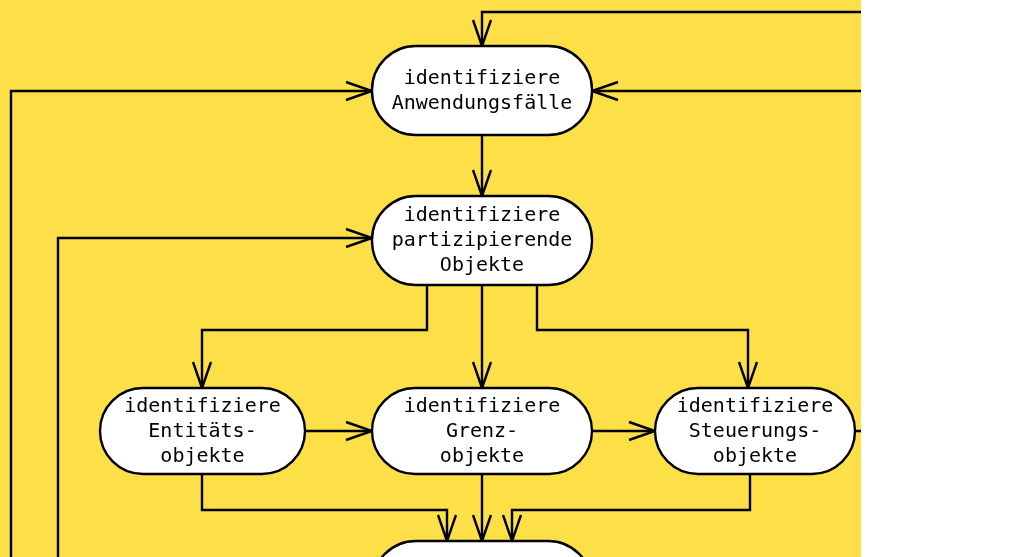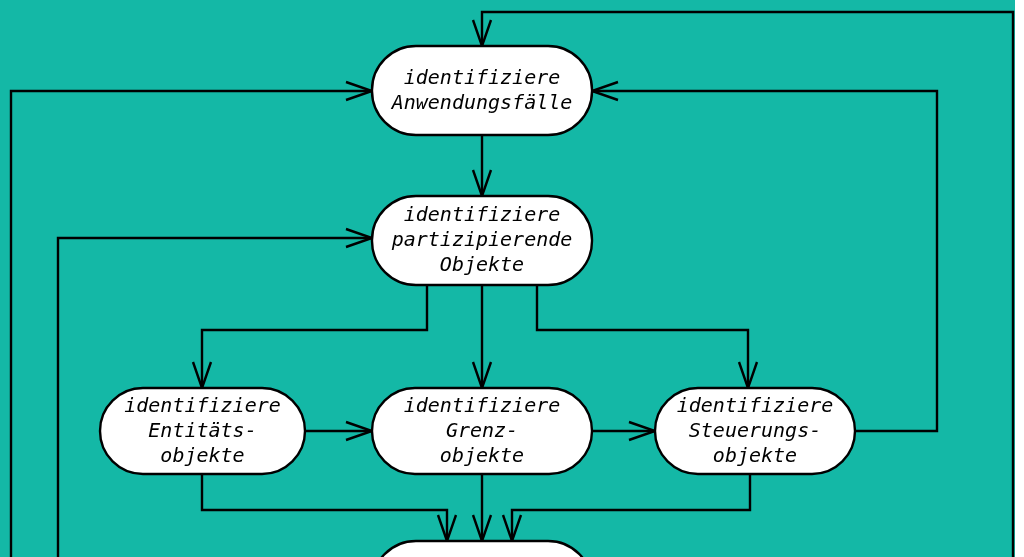--- a/index.html
+++ b/index.html
@@ -5,25 +5,24 @@
   html, body {
     margin: 0;
     padding: 0;
     background: #ffffff;
   }
   body {
     font-family: "DejaVu Sans Mono", "Liberation Mono", monospace;
   }
   #diagram-root {
     position: relative;
-    width: 1015px;
+    width: 861px;
     height: 557px;
-    background: #14b8a6;
+    background: #fde047;
     overflow: hidden;
-    font-style: italic;
   }
   svg#flowchart {
     display: block;
     width: 1024px;
     height: 557px;
   }
   .node-shape {
     fill: #ffffff;
     stroke: #000000;
     stroke-width: 2.4;

